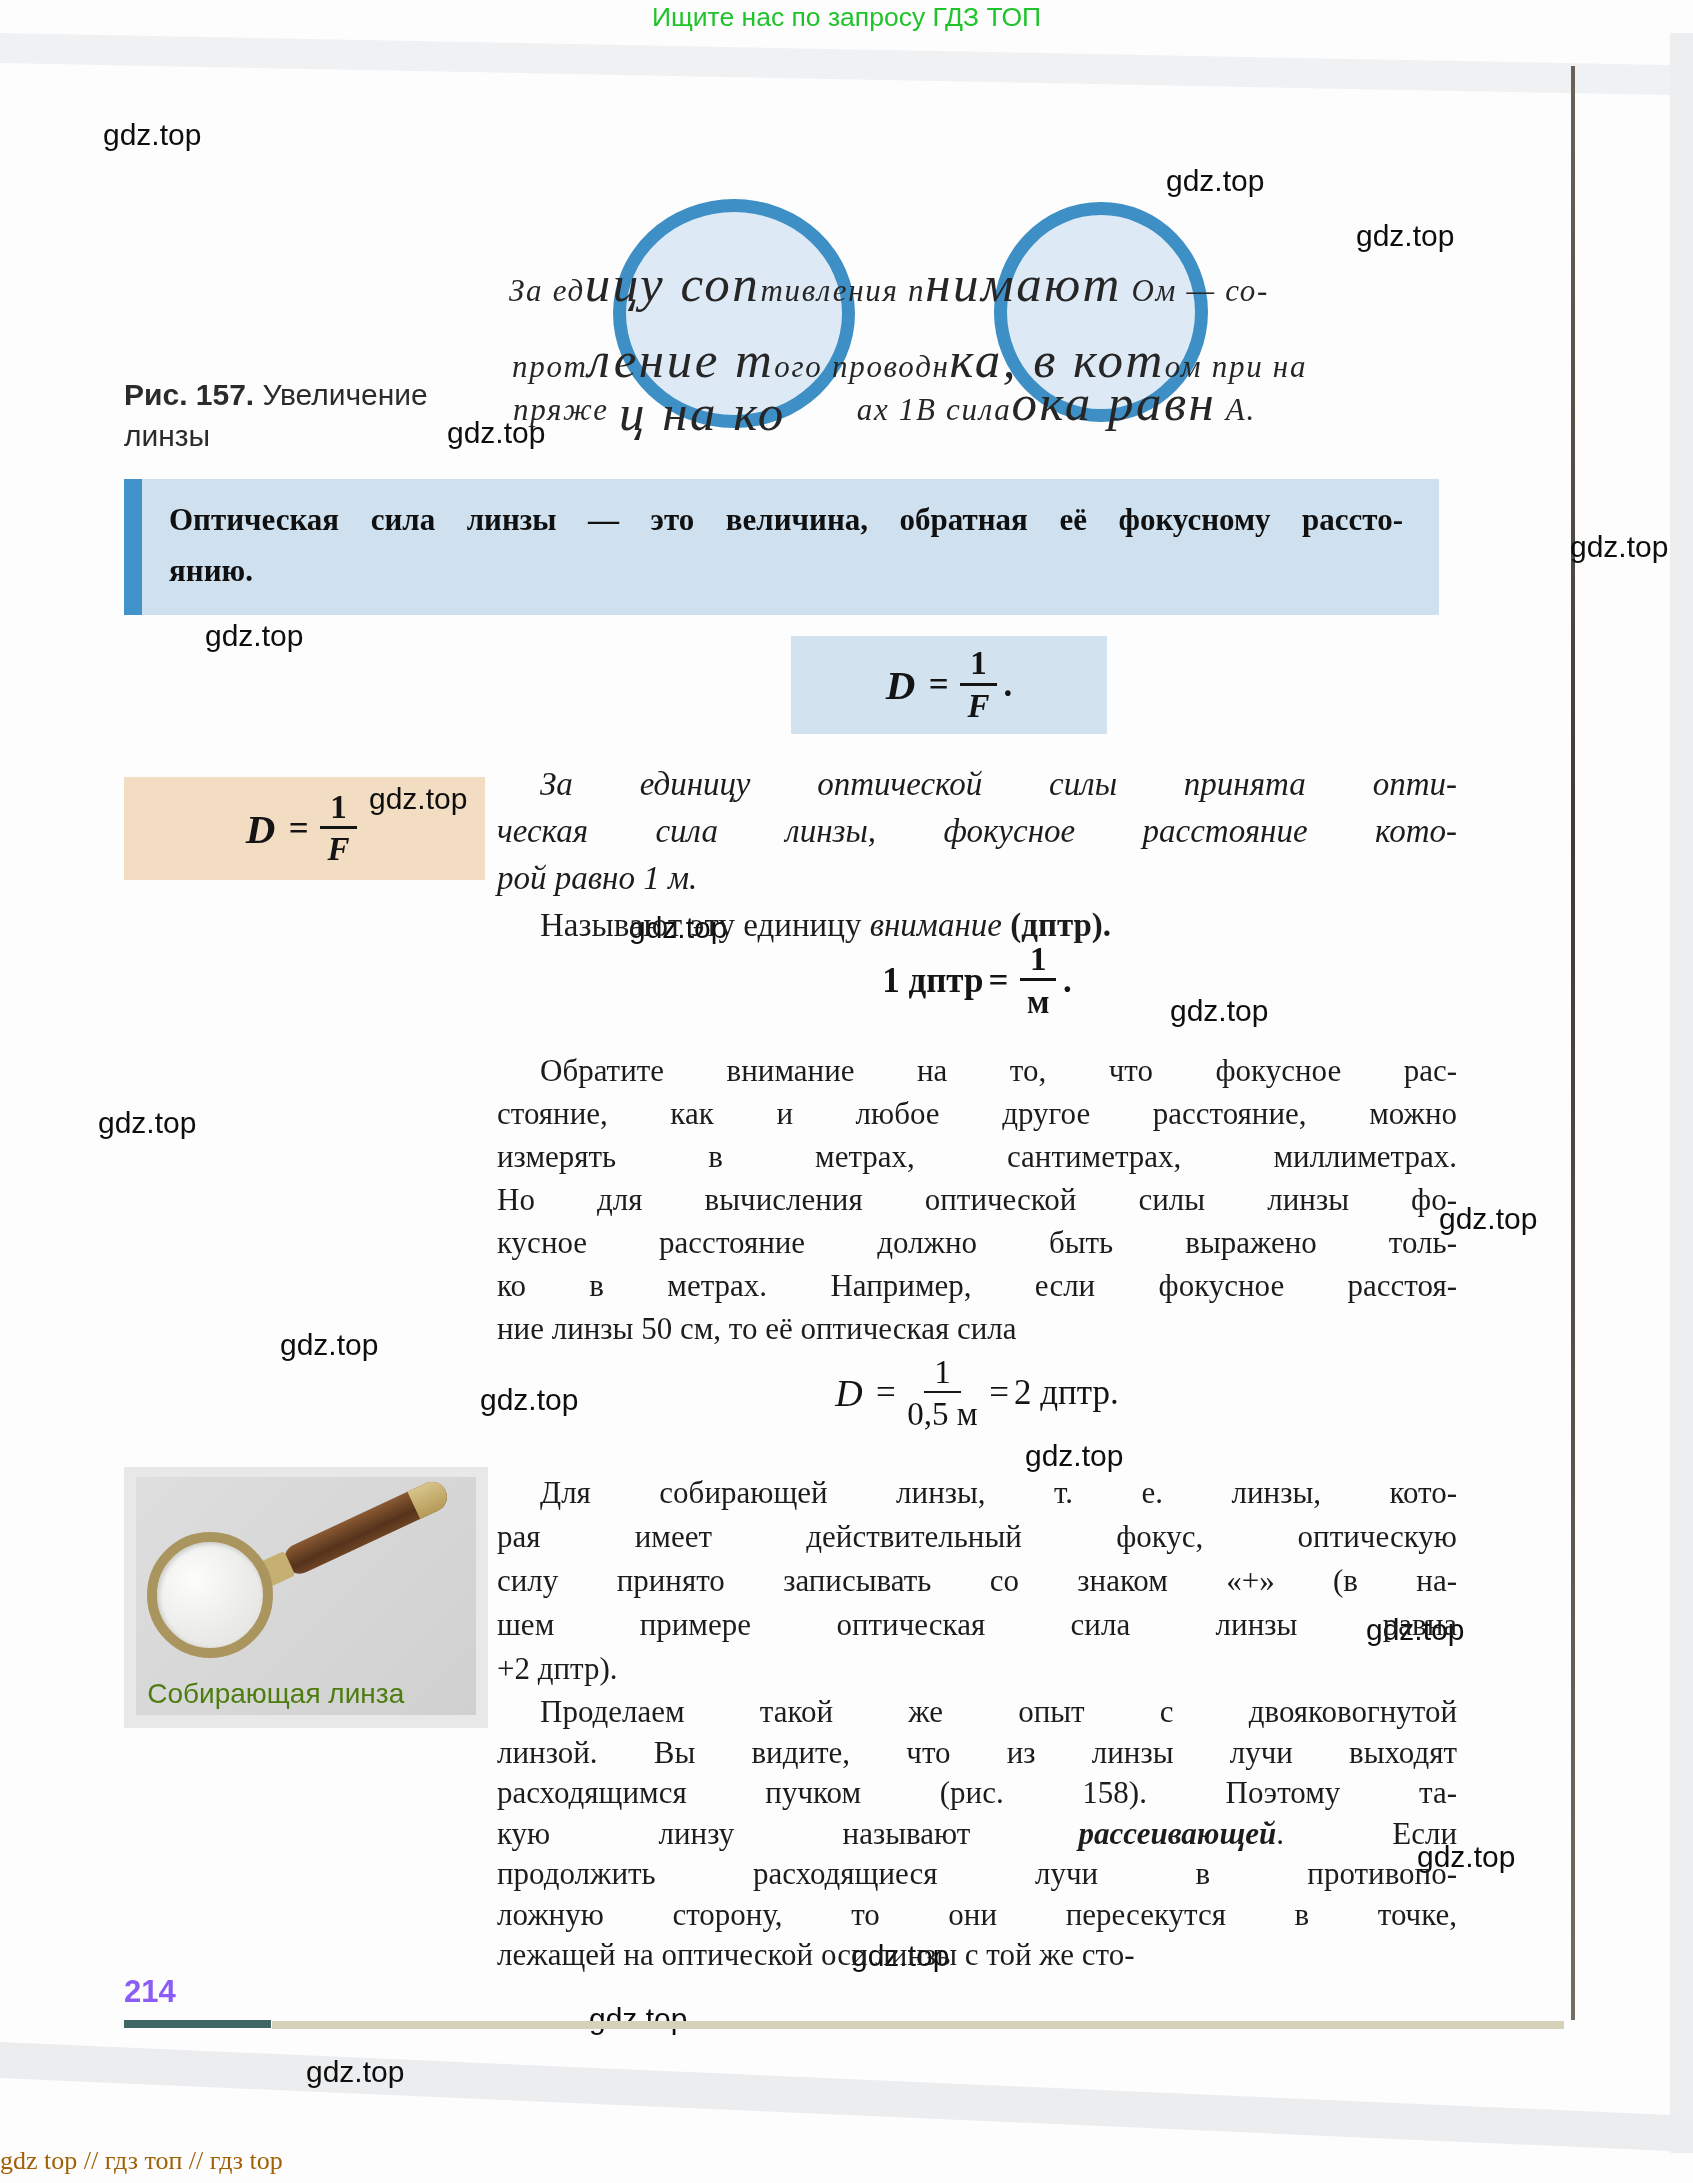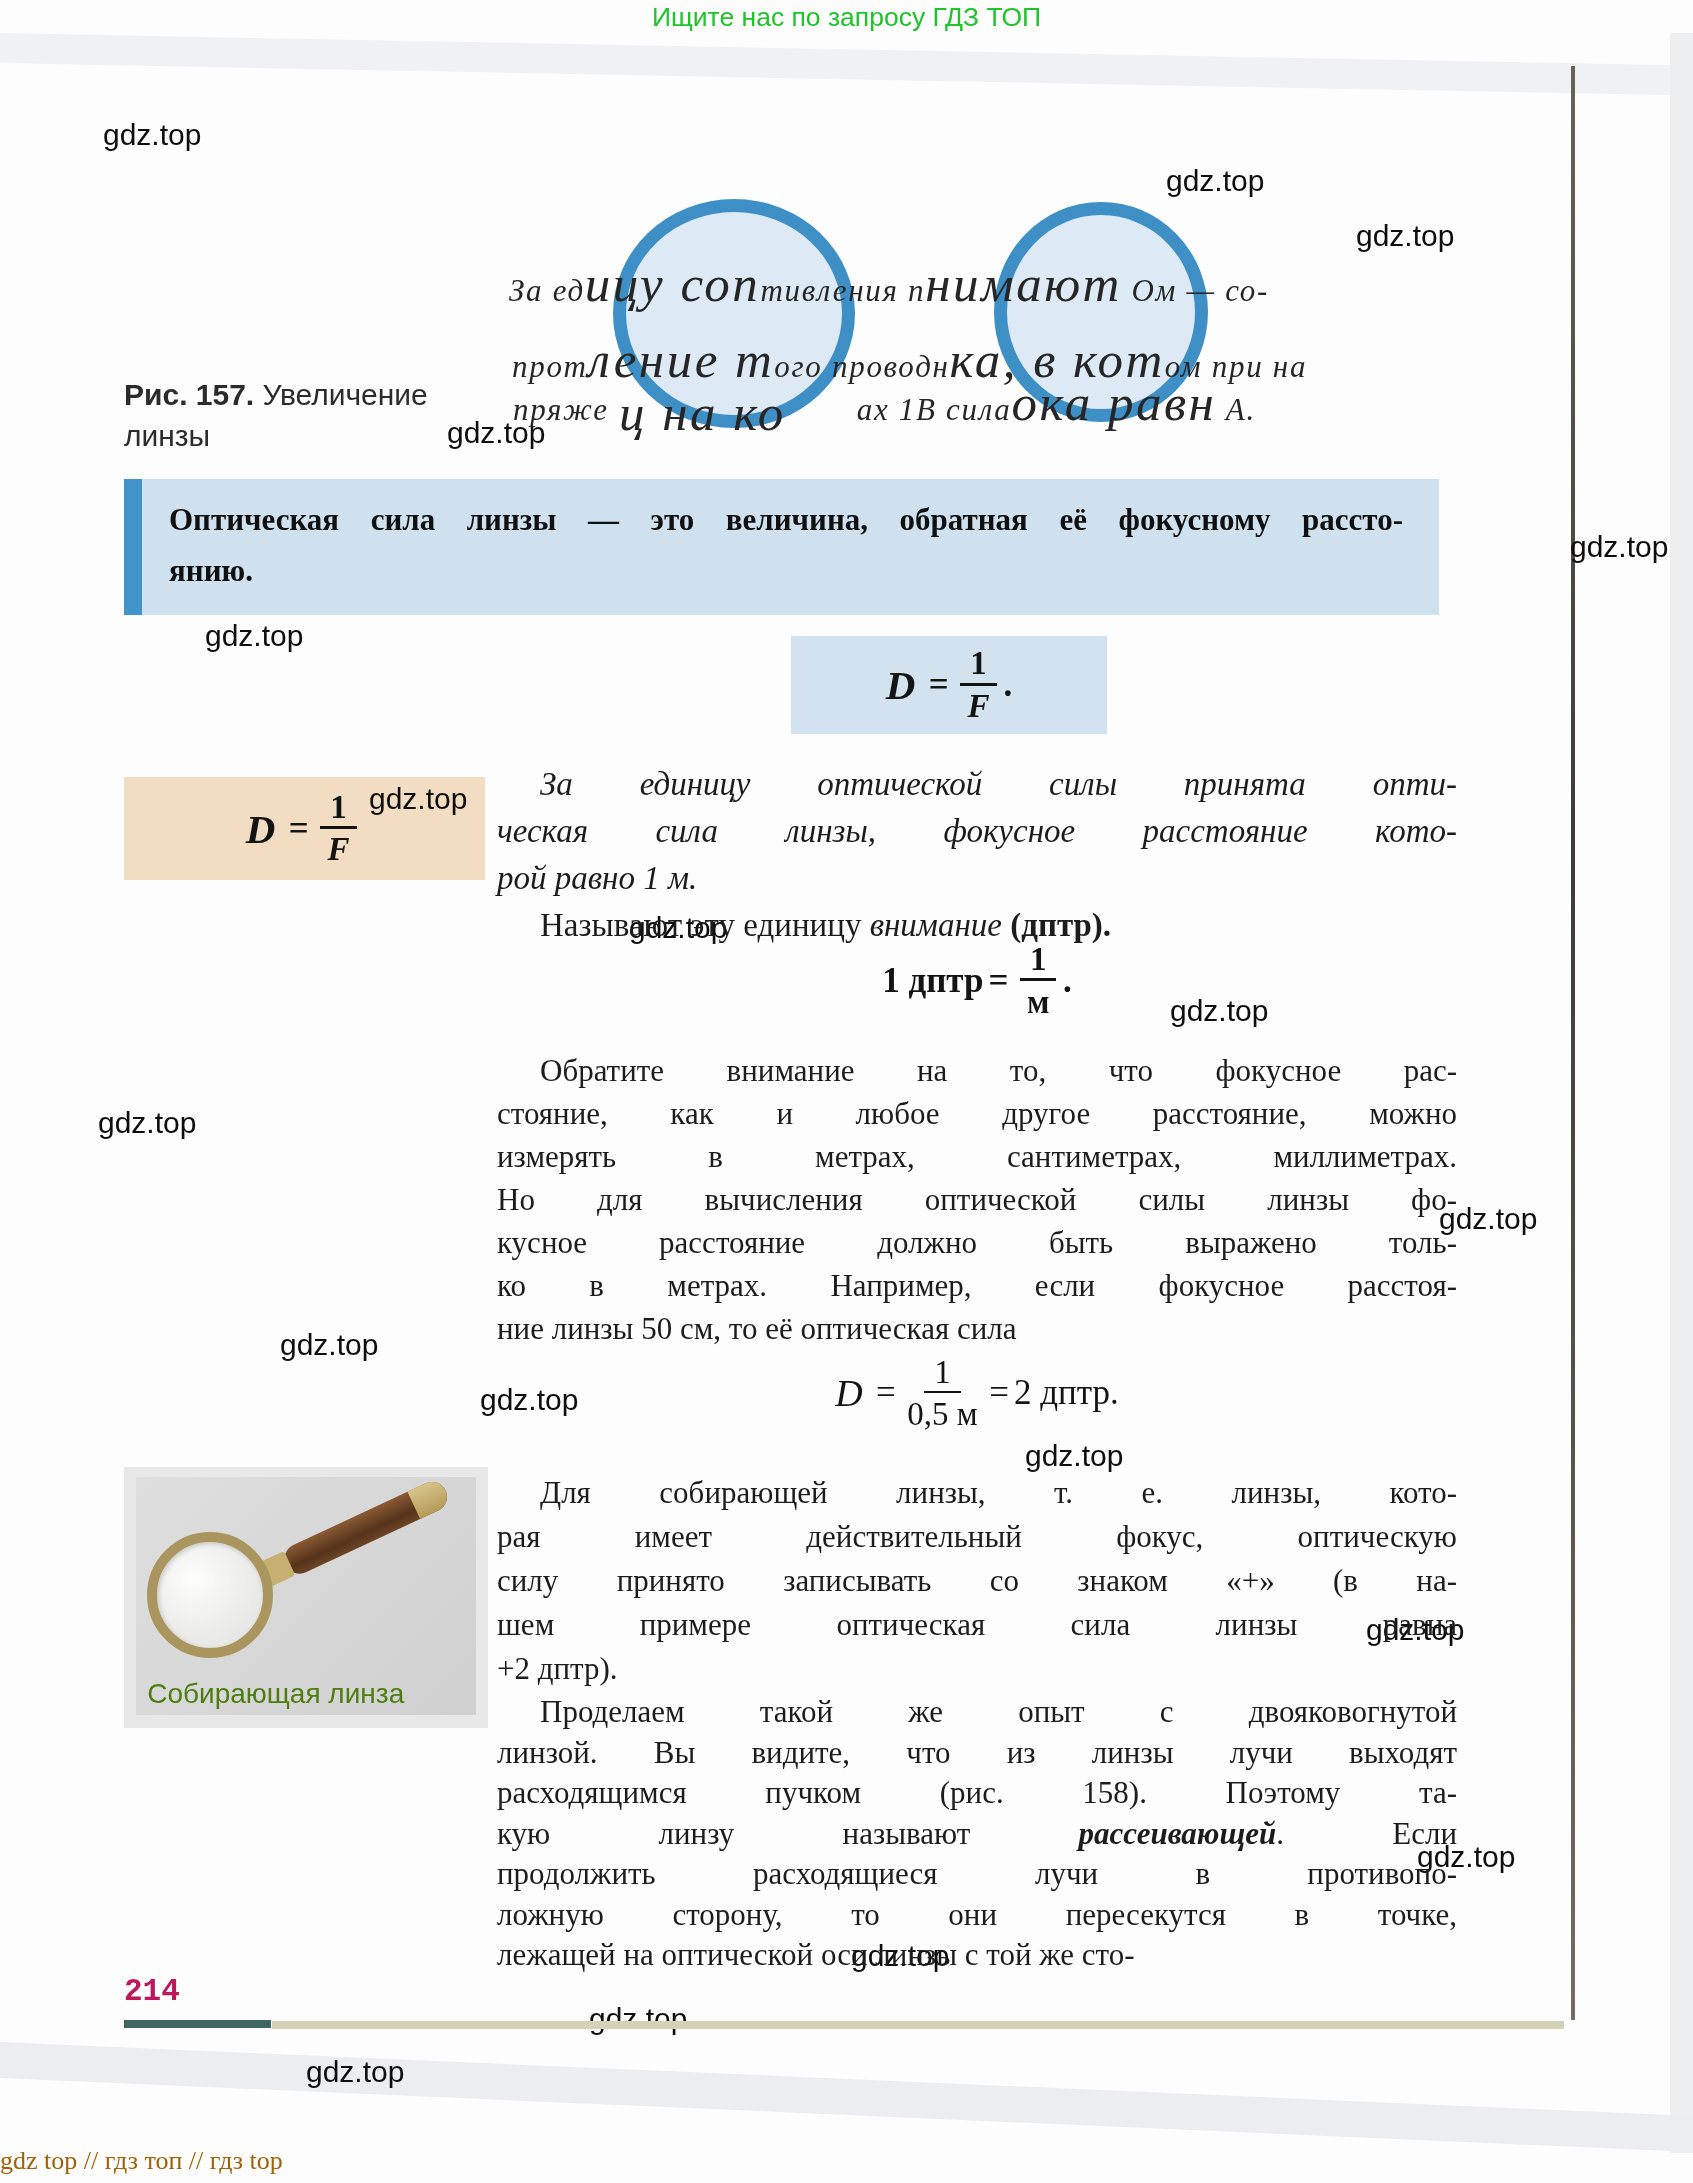--- a/index.html
+++ b/index.html
@@ -76,22 +76,22 @@
               border-radius:4.1px;transform:rotate(-25deg);}
   .mag-handle{position:absolute;left:162px;top:83px;width:176px;height:30px;border-radius:15px;
               background:linear-gradient(180deg,#8a5a33,#55331b 65%,#6e4424);
               transform:rotate(-25deg);transform-origin:left center;}
   .mag-handle:after{content:"";position:absolute;right:0;top:0;width:35px;height:100%;
               background:linear-gradient(180deg,#d8c48a,#b59a58);border-radius:0 15px 15px 0;}
   .photo-caption{position:absolute;left:13.2px;top:211px;font-family:"Liberation Sans",sans-serif;
               font-size:28px;color:#4d7c0f;margin-left:10px;}
 
   
-  .page-num{position:absolute;left:124px;top:1974px;font-family:Liberation Mono, monospace;
-            font-weight:700;font-size:31px;color:#be185d;z-index:3;}
+  .page-num{position:absolute;left:124px;top:1974px;font-family:Liberation Sans, sans-serif;
+            font-weight:700;font-size:31px;color:#8b5cf6;z-index:3;}
   .rule-dark{position:absolute;left:124px;top:2020px;width:147px;height:8.3px;background:#3f6663;z-index:3;}
   .rule-light{position:absolute;left:272px;top:2021px;width:1292px;height:7.5px;background:#d6d2b9;z-index:3;}
 </style>
 </head>
 <body>
 
 <div id="page">
 
   <div class="band-top"></div>
   <div class="right-strip"></div>

